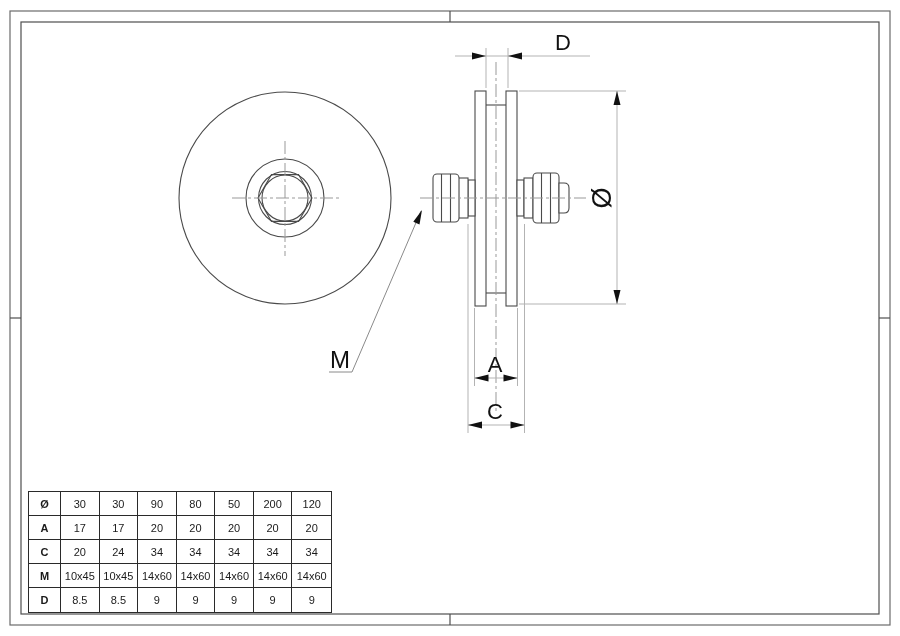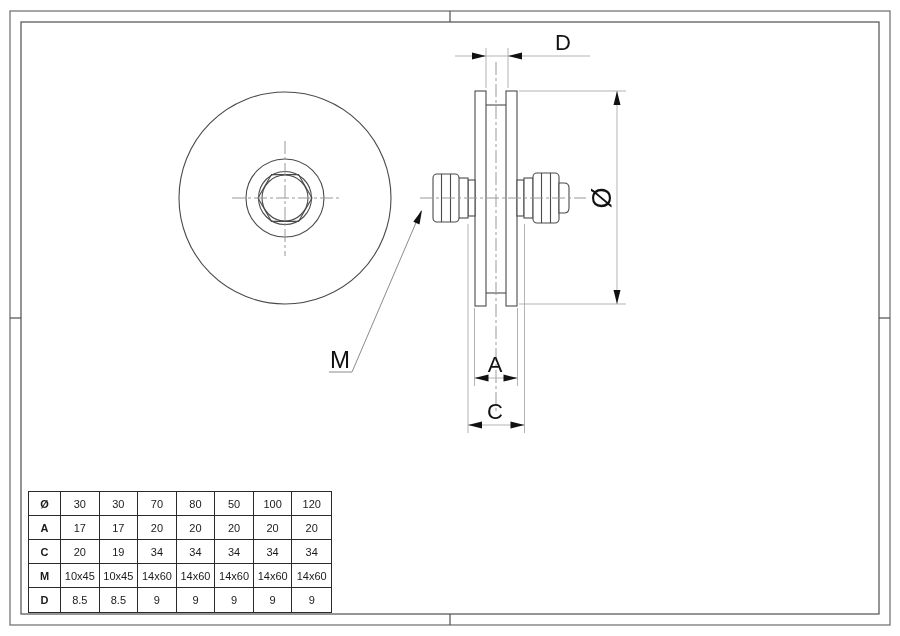--- a/index.html
+++ b/index.html
@@ -120,36 +120,36 @@
       <line x1="329" y1="372" x2="352" y2="372" stroke="#8a8a8a" stroke-width="1"></line>
       <polygon points="422,210 419.5,224.5 413.3,221.8" fill="#111"></polygon>
       <text x="340" y="368" text-anchor="middle" font-size="24" class="dim-label">M</text>
     </g>
   </svg>
 
   <div class="spec-table" id="spec-table">
       <div class="cell head">Ø</div>
       <div class="cell">30</div>
       <div class="cell">30</div>
-      <div class="cell">70</div>
+      <div class="cell">90</div>
       <div class="cell">80</div>
       <div class="cell">50</div>
-      <div class="cell">100</div>
+      <div class="cell">200</div>
       <div class="cell last-col">120</div>
       <div class="cell head">A</div>
       <div class="cell">17</div>
       <div class="cell">17</div>
       <div class="cell">20</div>
       <div class="cell">20</div>
       <div class="cell">20</div>
       <div class="cell">20</div>
       <div class="cell last-col">20</div>
       <div class="cell head">C</div>
       <div class="cell">20</div>
-      <div class="cell">19</div>
+      <div class="cell">24</div>
       <div class="cell">34</div>
       <div class="cell">34</div>
       <div class="cell">34</div>
       <div class="cell">34</div>
       <div class="cell last-col">34</div>
       <div class="cell head">M</div>
       <div class="cell">10x45</div>
       <div class="cell">10x45</div>
       <div class="cell">14x60</div>
       <div class="cell">14x60</div>

